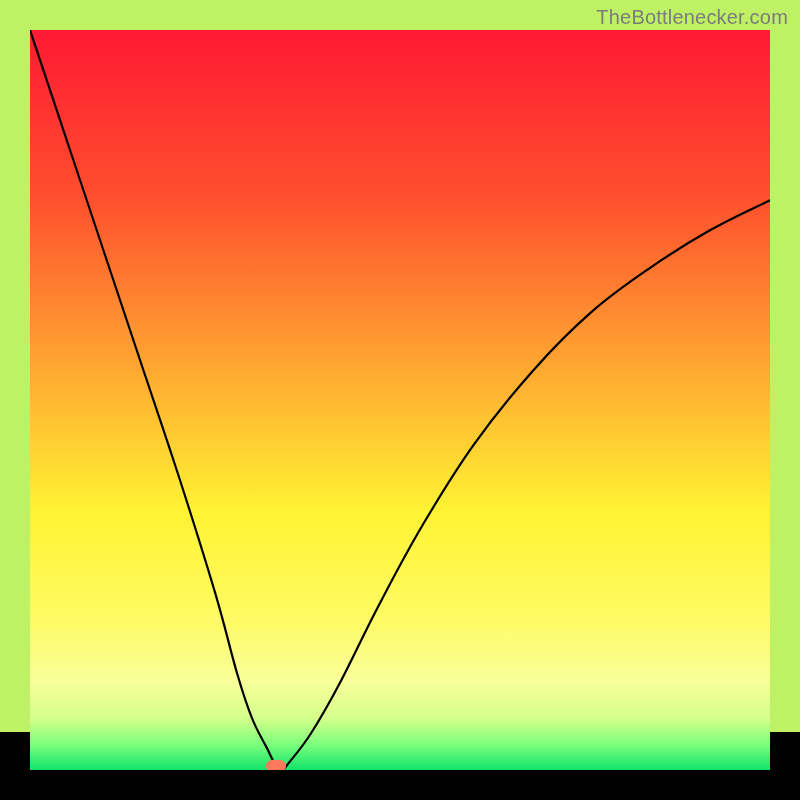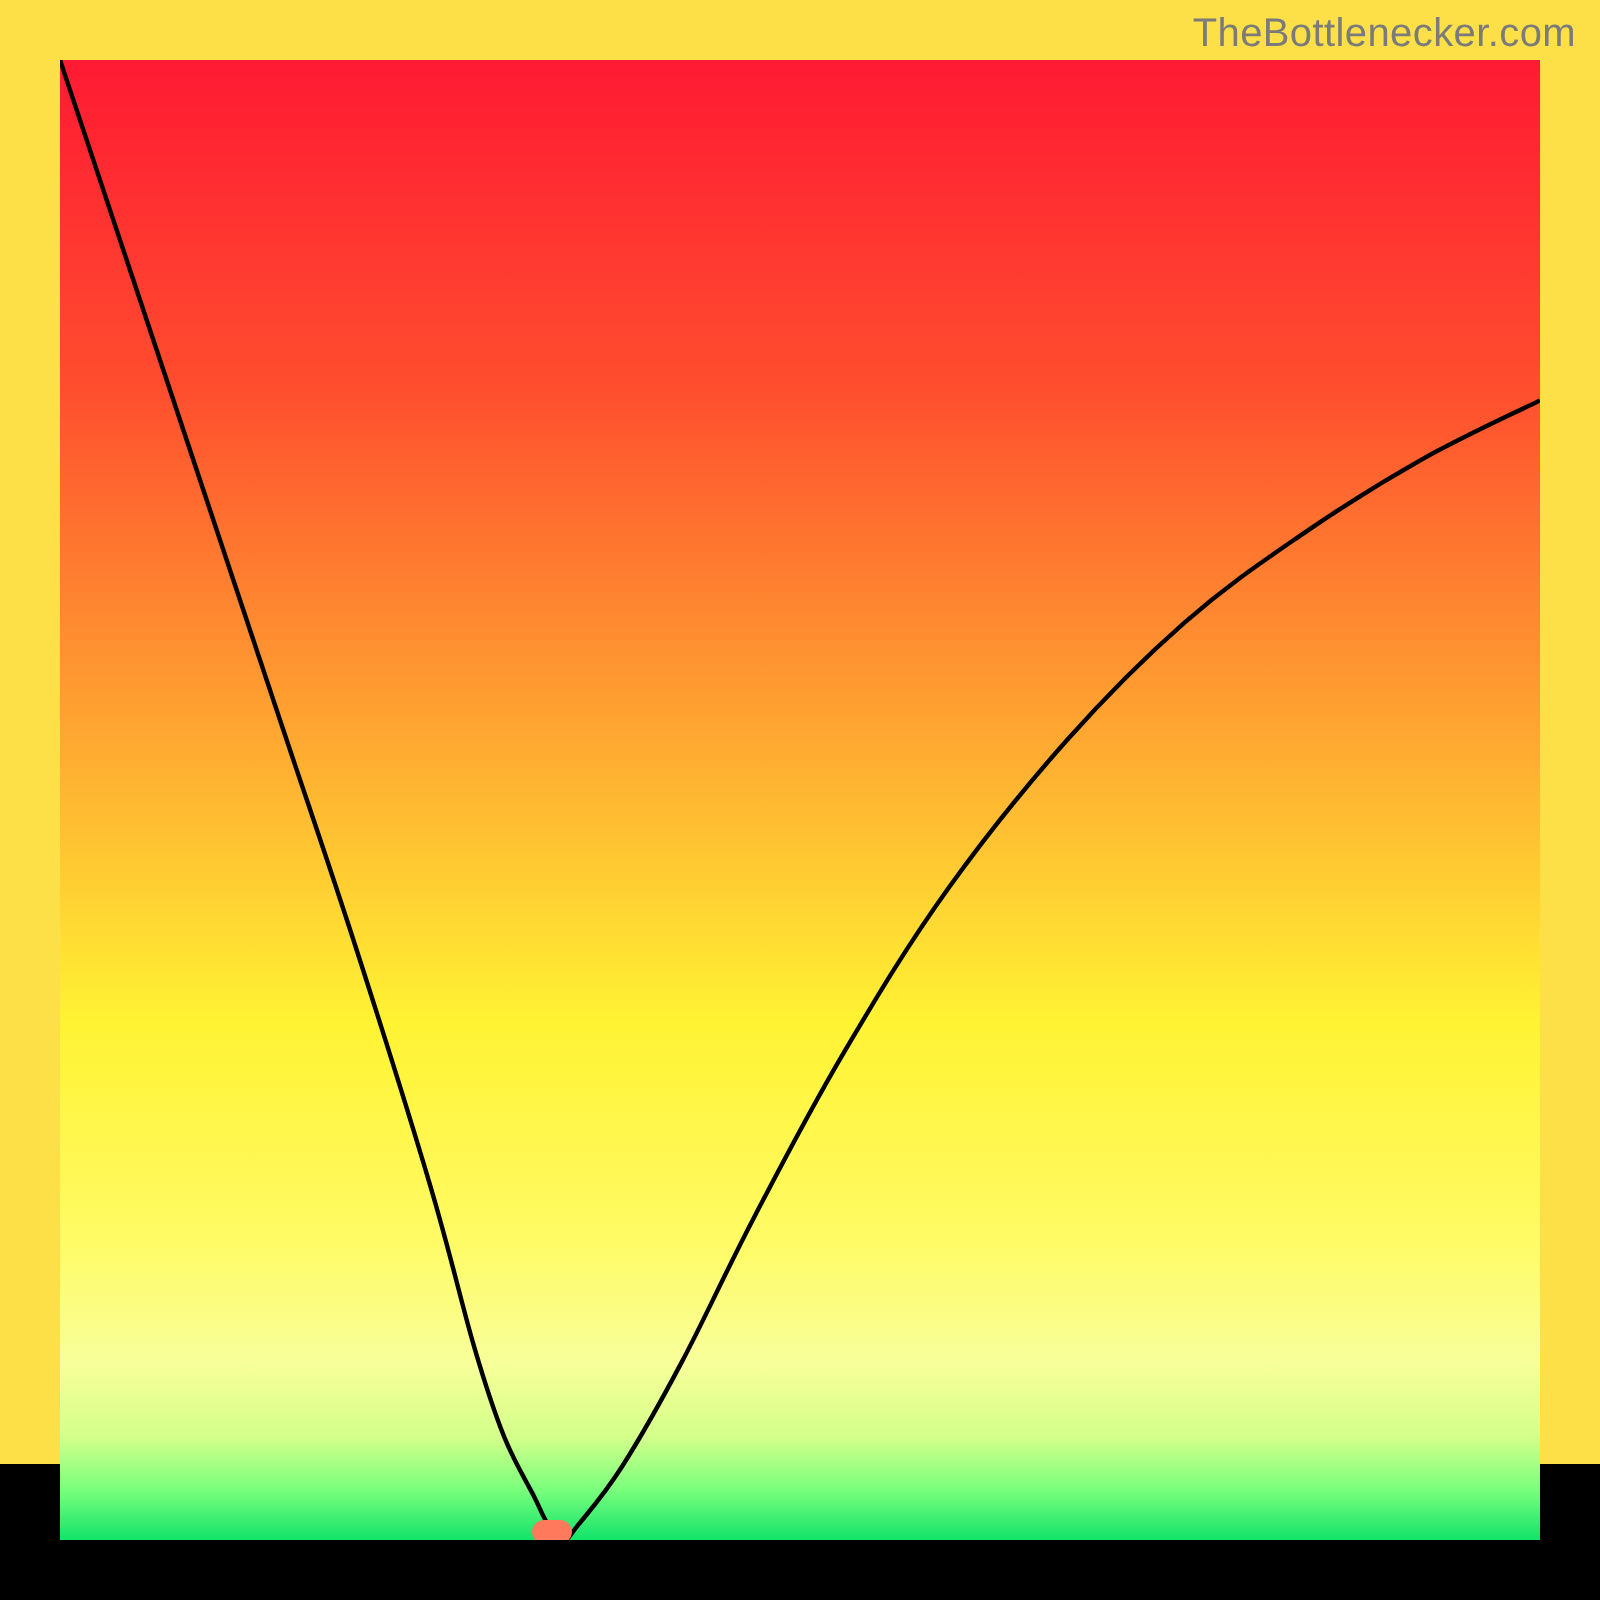--- a/index.html
+++ b/index.html
@@ -10,21 +10,21 @@
     overflow: hidden;
     background: #000;
     font-family: Arial, Helvetica, sans-serif;
   }
   .frame {
     position: absolute;
     top: 0;
     left: 0;
     width: 800px;
     height: 732px;
-    background: #fde047;
+    background: #bef264;
   }
   .plot-area {
     position: absolute;
     top: 30px;
     left: 30px;
     width: 740px;
     height: 740px;
     overflow: hidden;
   }
   .gradient {

